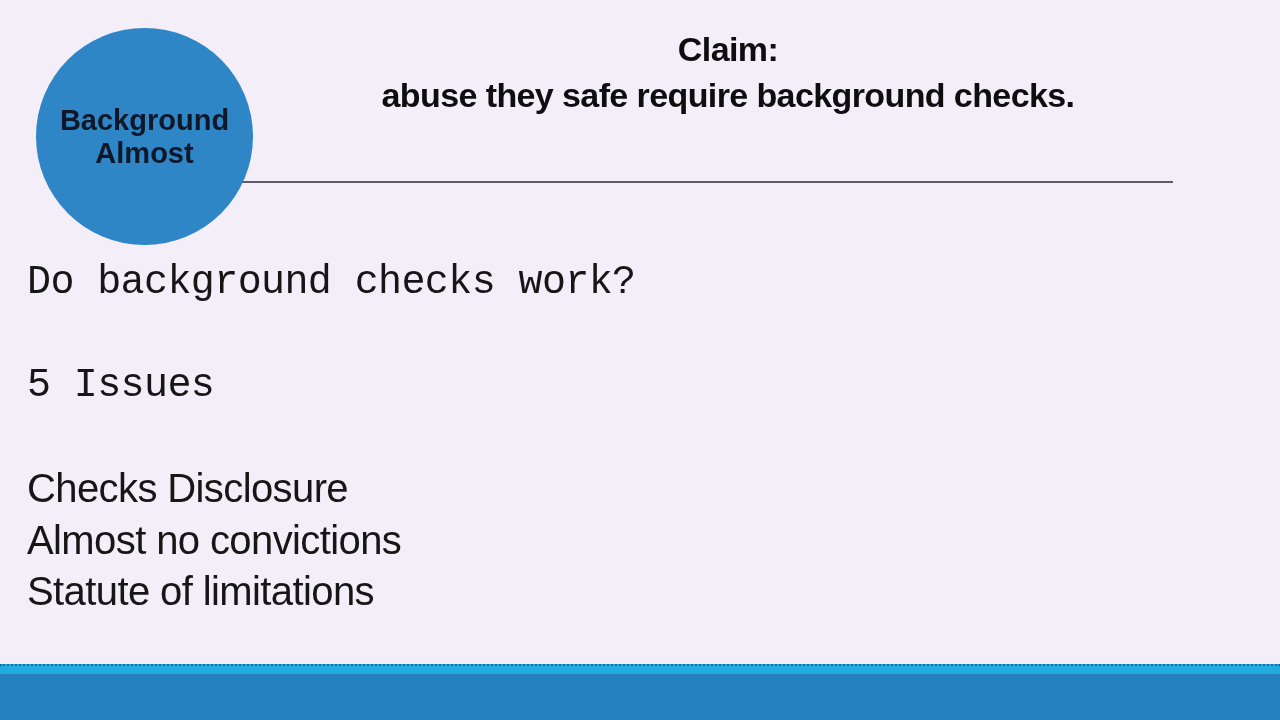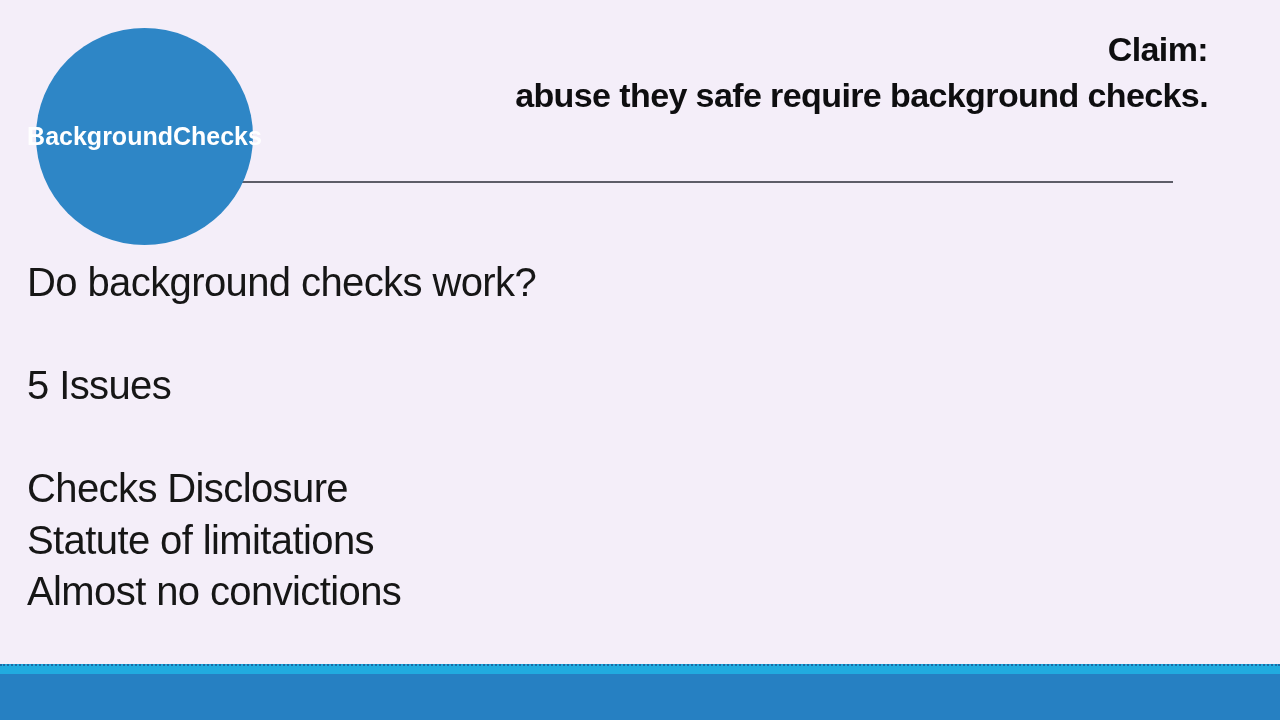--- a/index.html
+++ b/index.html
@@ -14,28 +14,28 @@
 
   
   .badge {
     position: absolute;
     left: 36px;
     top: 28px;
     width: 217px;
     height: 217px;
     border-radius: 50%;
     background: #2E86C6;
-    color: #ffffff;
+    color: #0f172a;
     display: flex;
-    flex-direction: row;
+    flex-direction: column;
     align-items: center;
     justify-content: center;
     text-align: center;
     font-weight: bold;
-    font-size: 25px;
+    font-size: 29px;
     line-height: 33px;
     z-index: 2;
   }
 
   
   .divider {
     position: absolute;
     left: 240px;
     top: 181px;
     width: 933px;
@@ -43,40 +43,40 @@
     background: #5d5d68;
     z-index: 1;
   }
 
   
   .title-block {
     position: absolute;
     left: 248px;
     top: 27px;
     width: 960px;
-    text-align: right;
+    text-align: center;
     font-weight: bold;
     font-size: 34px;
     line-height: 45.5px;
     color: #0e0e10;
     letter-spacing: -0.6px;
     z-index: 1;
   }
 
   
   .body-block {
     position: absolute;
     left: 27px;
     top: 257px;
     font-size: 40px;
     line-height: 51.5px;
     color: #161616;
     letter-spacing: -0.6px;
   }
-  .gap-after { margin-bottom: 51.5px; }
+  .gap-after { margin-bottom: 51.5px; font-family: Liberation Mono, monospace; }
 
   
   .footer {
     position: absolute;
     left: 0;
     bottom: 0;
     width: 1280px;
     z-index: 3;
   }
   .footer-stripe {
@@ -91,34 +91,34 @@
 </style>
 </head>
 <body>
 
 <div class="slide">
 
   <div class="divider"></div>
 
   <div class="badge">
     <div>Background</div>
-    <div>Checks</div>
+    <div>Almost</div>
   </div>
 
   <div class="title-block">
     <div>Claim:</div>
     <div>abuse they safe require background checks.</div>
   </div>
 
   <div class="body-block">
     <div class="gap-after">Do background checks work?</div>
     <div class="gap-after">5 Issues</div>
     <div>Checks Disclosure</div>
+    <div>Almost no convictions</div>
     <div>Statute of limitations</div>
-    <div>Almost no convictions</div>
   </div>
 
   <div class="footer">
     <div class="footer-stripe"></div>
     <div class="footer-bar"></div>
   </div>
 
 </div>
 
 </body></html>

